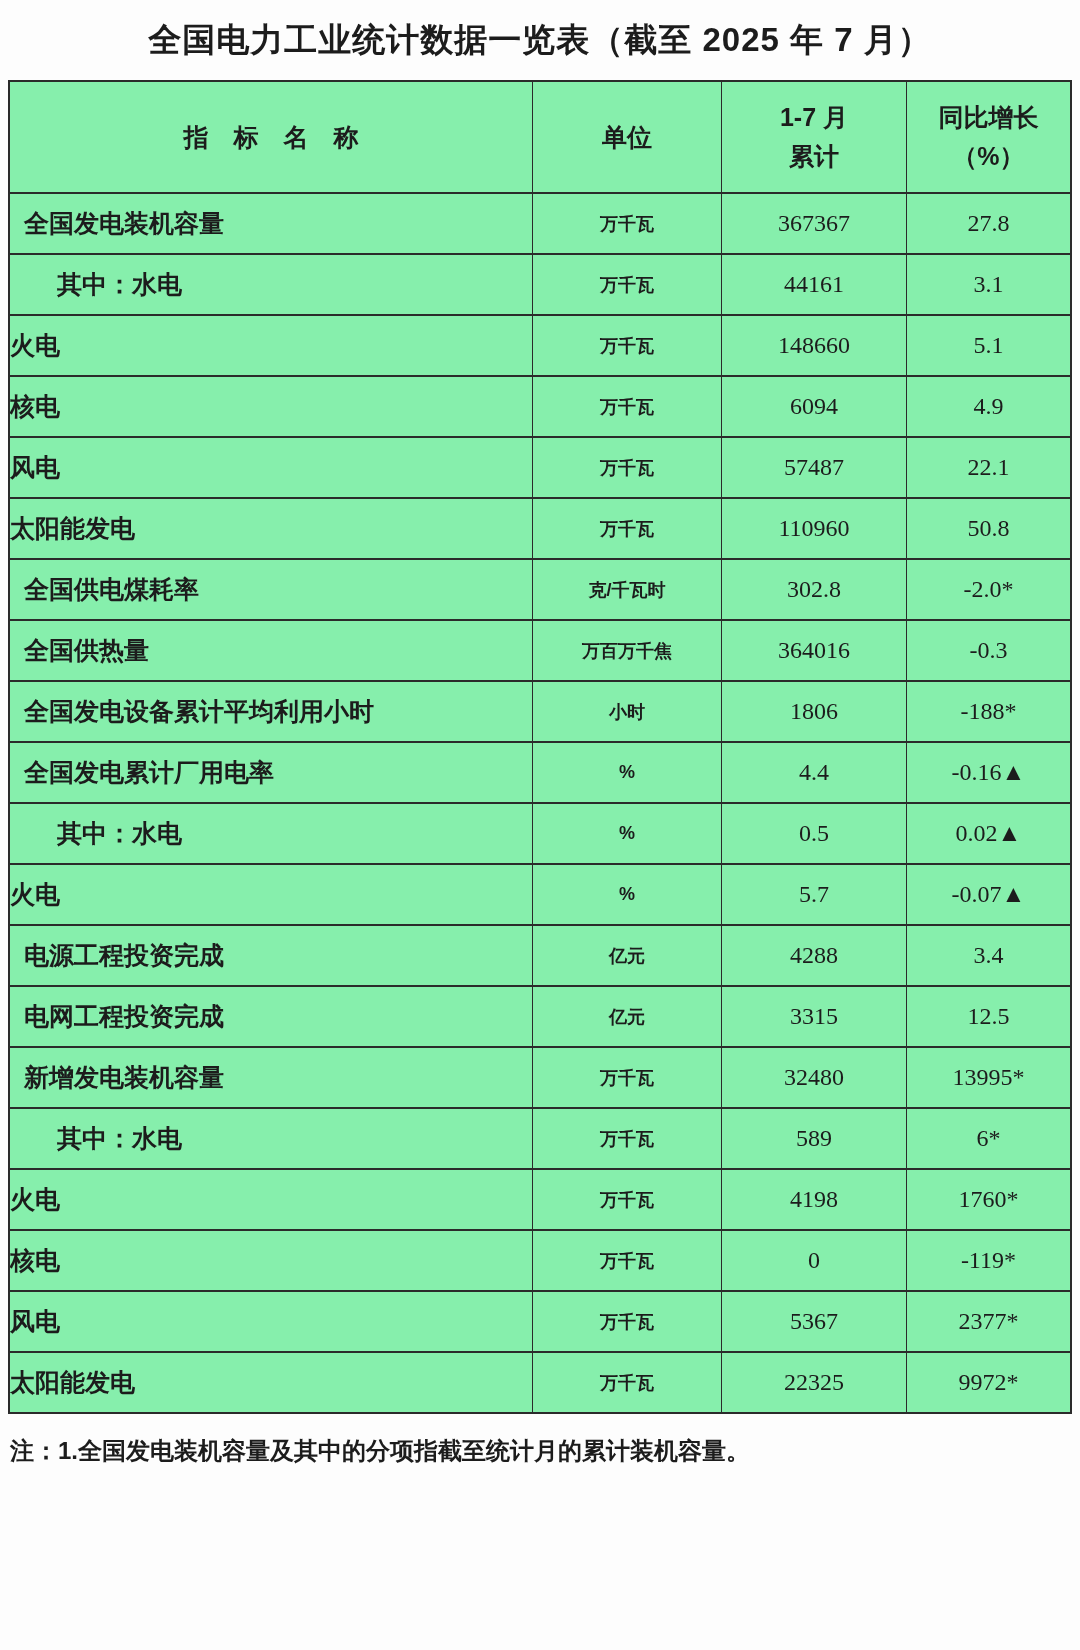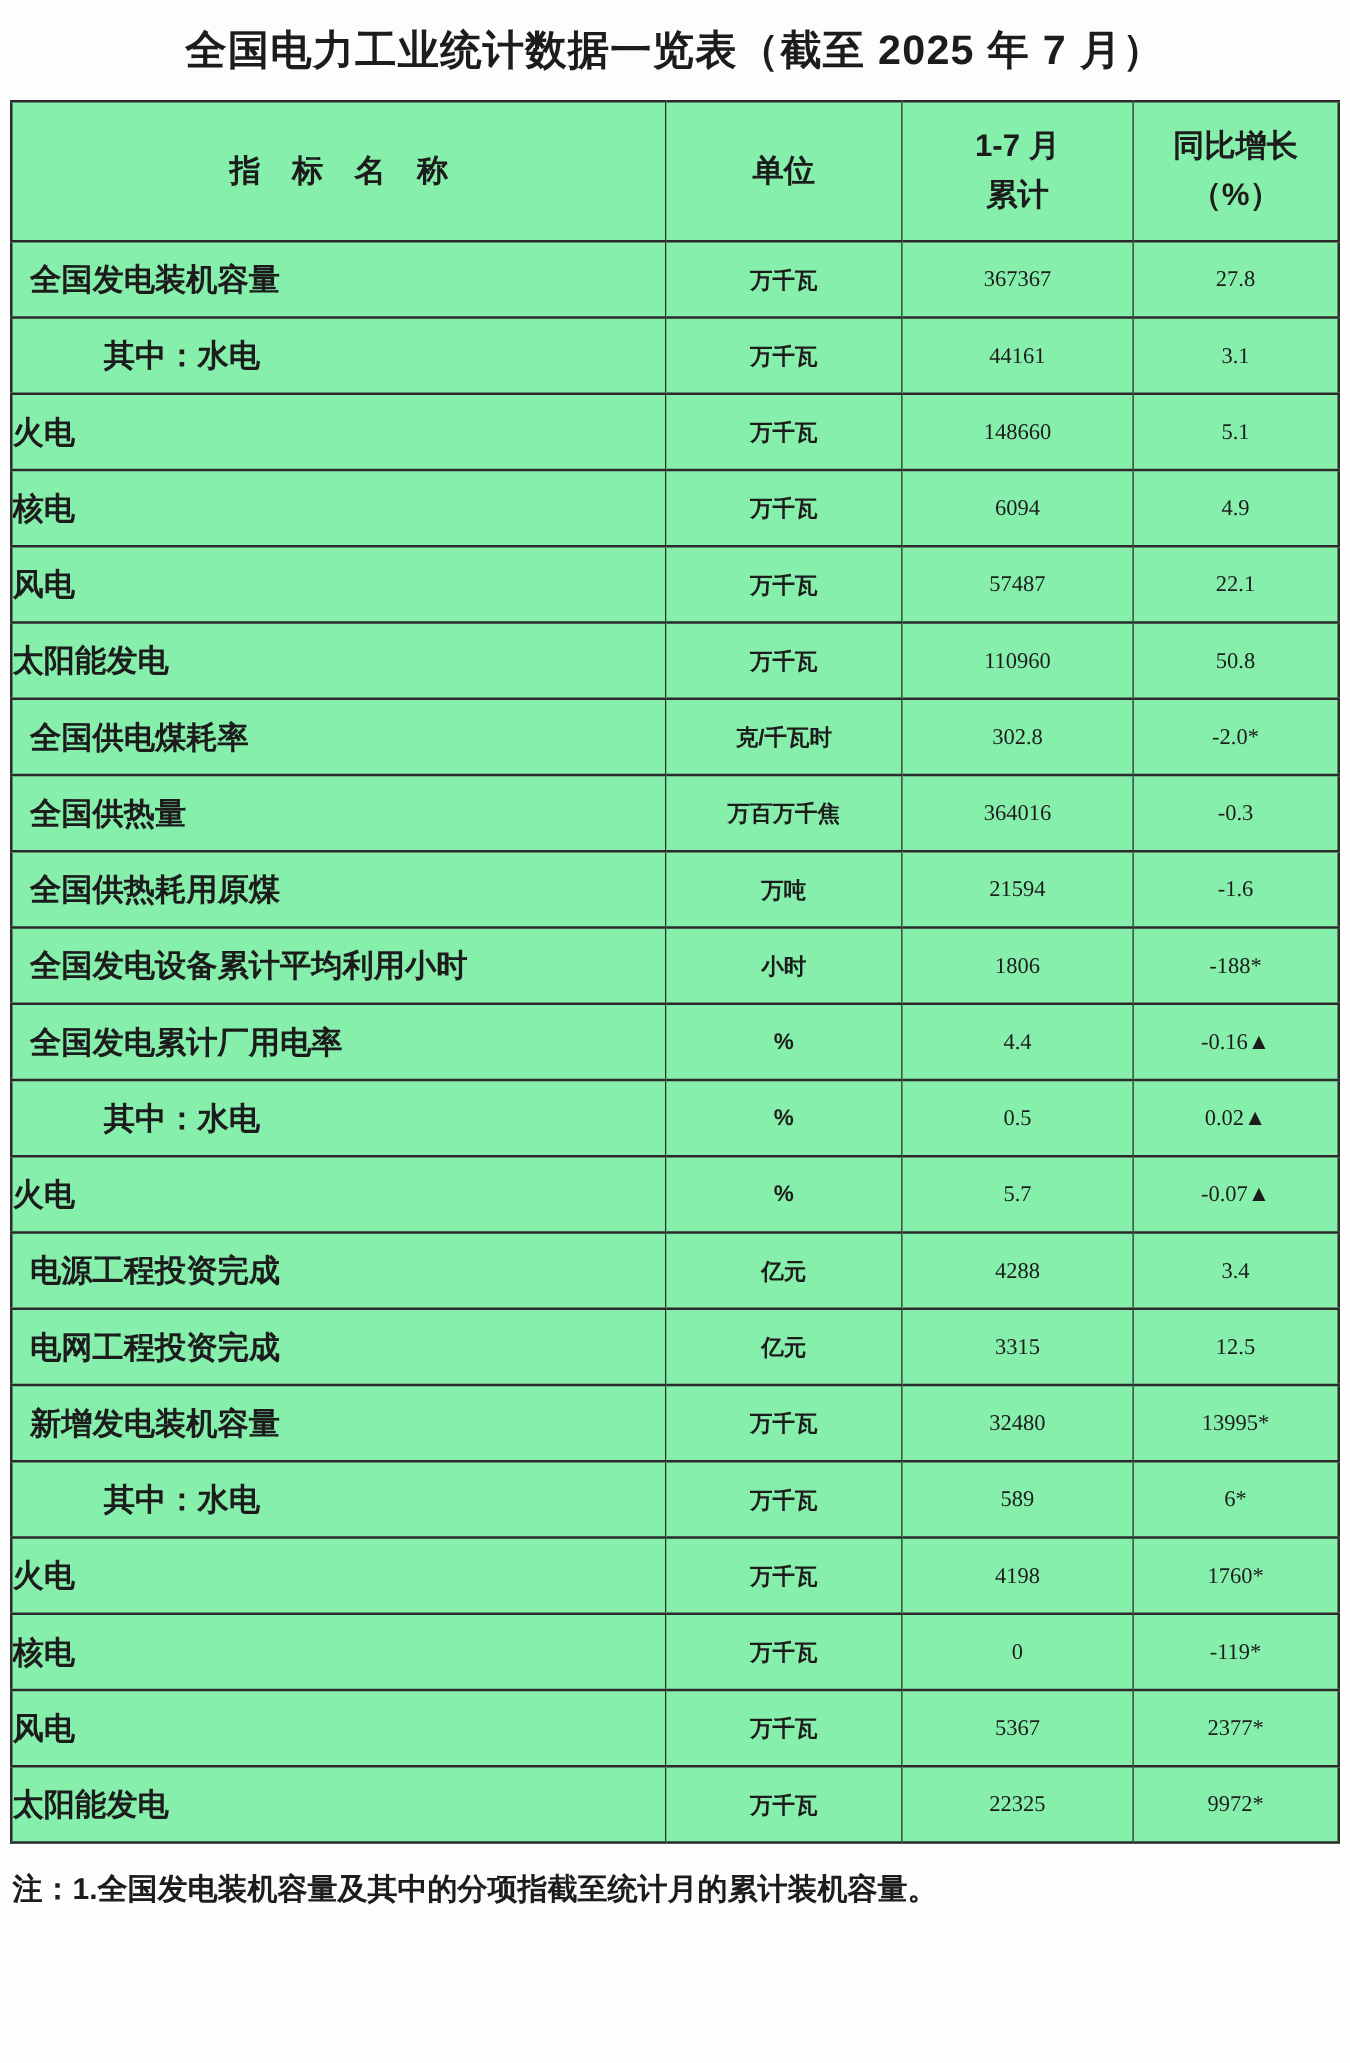--- a/index.html
+++ b/index.html
@@ -42,27 +42,27 @@
   thead th {
     height: 112px;
     font-size: 25px; font-weight: bold;
     text-align: center; vertical-align: middle;
     line-height: 1.55;
   }
   tbody td { height: 61px; vertical-align: middle; }
 
   td.c-name { text-align: left; font-weight: bold; font-size: 25px; }
   td.c-name.indent-0 { padding-left: 14px; }
-  td.c-name.indent-1 { padding-left: 73px; margin-left: 34px; }
+  td.c-name.indent-1 { padding-left: 47px; margin-left: 34px; }
   td.c-name.indent-2 { }
   td.c-unit { text-align: center; font-weight: bold; font-size: 18px; }
   td.c-val, td.c-yoy {
     text-align: center;
     font-family: "Liberation Serif", serif;
-    font-size: 18px;
+    font-size: 24px;
   }
 
   .notes { margin: 12px 10px 0 10px; font-size: 24px; font-weight: bold; }
   .note { line-height: 49px; white-space: nowrap; }
   .note.second { padding-left: 53px; }
   .note sup { font-size: 15px; font-weight: bold; }
 </style>
 </head>
 <body>
 
@@ -141,26 +141,20 @@
       <td class="c-yoy">-2.0*</td>
     </tr>
 
     <tr>
       <td class="c-name indent-0">全国供热量</td>
       <td class="c-unit">万百万千焦</td>
       <td class="c-val">364016</td>
       <td class="c-yoy">-0.3</td>
     </tr>
 
-    <tr>
-      <td class="c-name indent-0">全国供热耗用原煤</td>
-      <td class="c-unit">万吨</td>
-      <td class="c-val">21594</td>
-      <td class="c-yoy">-1.6</td>
-    </tr>
 
     <tr>
       <td class="c-name indent-0">全国发电设备累计平均利用小时</td>
       <td class="c-unit">小时</td>
       <td class="c-val">1806</td>
       <td class="c-yoy">-188*</td>
     </tr>
 
     <tr>
       <td class="c-name indent-0">全国发电累计厂用电率</td>

